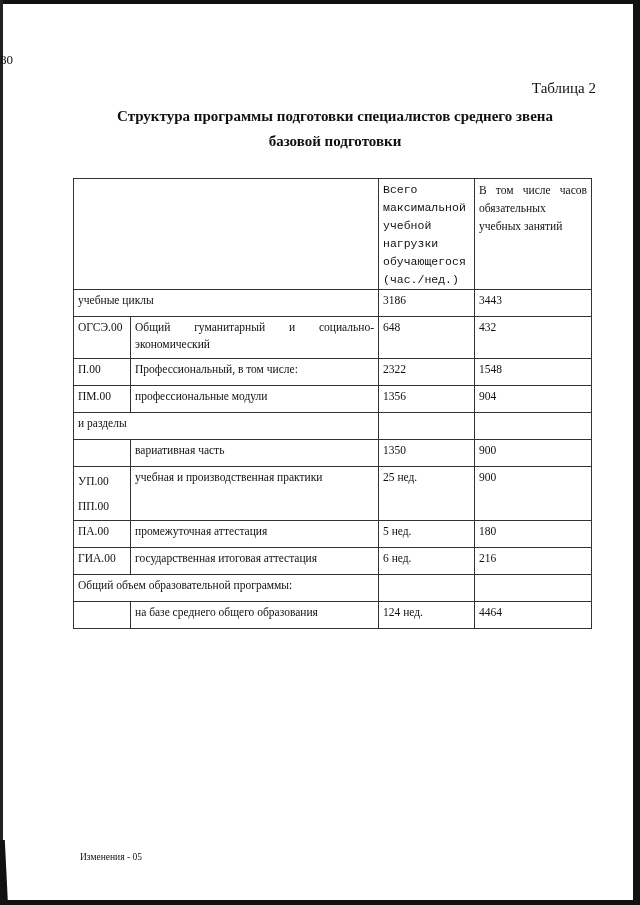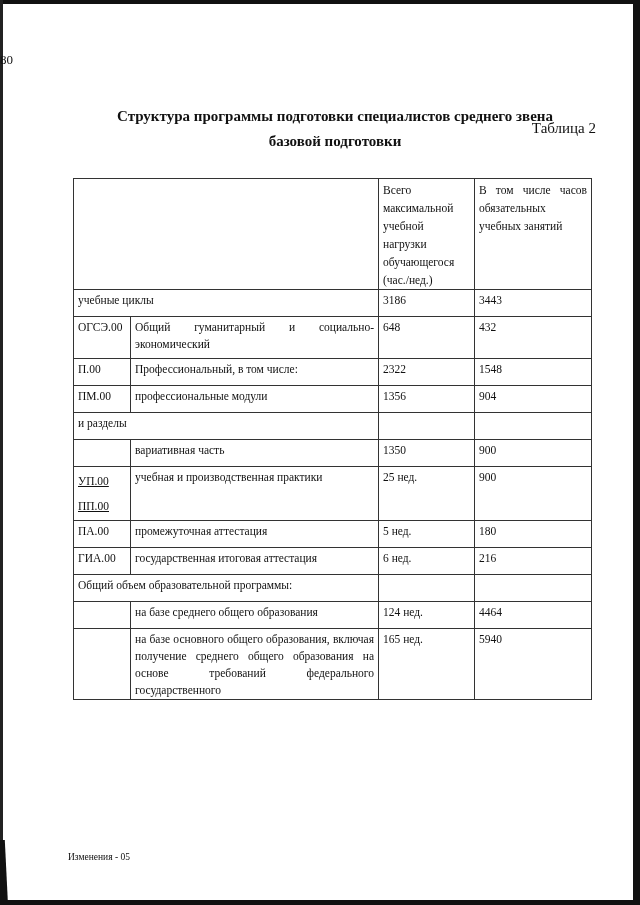--- a/index.html
+++ b/index.html
@@ -9,21 +9,21 @@
       font-family: "Liberation Serif", "DejaVu Serif", serif;
       color: #111;
     }
     .scan-top { position: absolute; left: 0; top: 0; width: 640px; height: 4px; background: #111; }
     .scan-left { position: absolute; left: 0; top: 0; width: 3px; height: 905px; background: #222; }
     .scan-left-bottom { position: absolute; left: 0; top: 840px; width: 8px; height: 65px; background: #111; clip-path: polygon(0 0, 60% 0, 100% 100%, 0 100%); }
     .scan-right { position: absolute; left: 633px; top: 0; width: 7px; height: 905px; background: #111; }
     .scan-bottom { position: absolute; left: 0; top: 900px; width: 640px; height: 5px; background: #111; }
 
     .page-number { position: absolute; top: 52px; left: 0; width: 640px; text-align: left; font-size: 13px; }
-    .table-label { position: absolute; top: 80px; right: 44px; font-size: 15px; margin-top: 40px; }
+    .table-label { position: absolute; top: 80px; right: 44px; font-size: 15px; }
     .title { position: absolute; left: 0; width: 670px; text-align: center; font-weight: bold; font-size: 15px; }
     .title.l1 { top: 108px; }
     .title.l2 { top: 133px; }
 
     table.doc {
       position: absolute; left: 73px; top: 178px;
       width: 518px;
       border-collapse: collapse;
       table-layout: fixed;
       font-size: 11.5px;
@@ -34,23 +34,23 @@
       vertical-align: top;
       padding: 2px 4px 0 4px;
       overflow: hidden;
     }
     .col1 { width: 57px; }
     .col2 { width: 248px; }
     .col3 { width: 96px; }
     .col4 { width: 117px; }
     .just { text-align: justify; text-align-last: justify; }
     .just-last-left { text-align: justify; }
-    .hdr3 { line-height: 18px; padding-top: 3px; }
+    .hdr3 { line-height: 18px; padding-top: 3px; font-family: Liberation Mono, monospace; }
     .hdr4 { line-height: 18px; padding-top: 3px; }
-    .footer-note { position: absolute; left: 68px; top: 852px; font-size: 9.5px; }
+    .footer-note { position: absolute; left: 80px; top: 852px; font-size: 9.5px; }
   </style>
 </head>
 <body>
 
 <div class="scan-top"></div>
 <div class="scan-left"></div>
 <div class="scan-left-bottom"></div>
 <div class="scan-right"></div>
 <div class="scan-bottom"></div>
 
@@ -110,21 +110,21 @@
 
     <tr style="height:27px">
       <td></td>
       <td>вариативная часть</td>
       <td>1350</td>
       <td>900</td>
     </tr>
 
 
     <tr style="height:54px">
-      <td style="line-height:25px;text-decoration:underline;">
+      <td style="line-height:25px;">
         <div>УП.00</div>
         <div>ПП.00</div>
       </td>
       <td>учебная и производственная практики</td>
       <td>25 нед.</td>
       <td>900</td>
     </tr>
 
 
     <tr style="height:27px">
@@ -147,22 +147,16 @@
       <td></td>
     </tr>
 
     <tr style="height:27px">
       <td></td>
       <td>на базе среднего общего образования</td>
       <td>124 нед.</td>
       <td>4464</td>
     </tr>
 
-    <tr style="height:67px">
-      <td></td>
-      <td class="just">на базе основного общего образования, включая получение среднего общего образования на основе требований федерального государственного</td>
-      <td>165 нед.</td>
-      <td>5940</td>
-    </tr>
   </tbody>
 </table>
 
 <div class="footer-note">Изменения - 05</div>
 
 </body></html>

